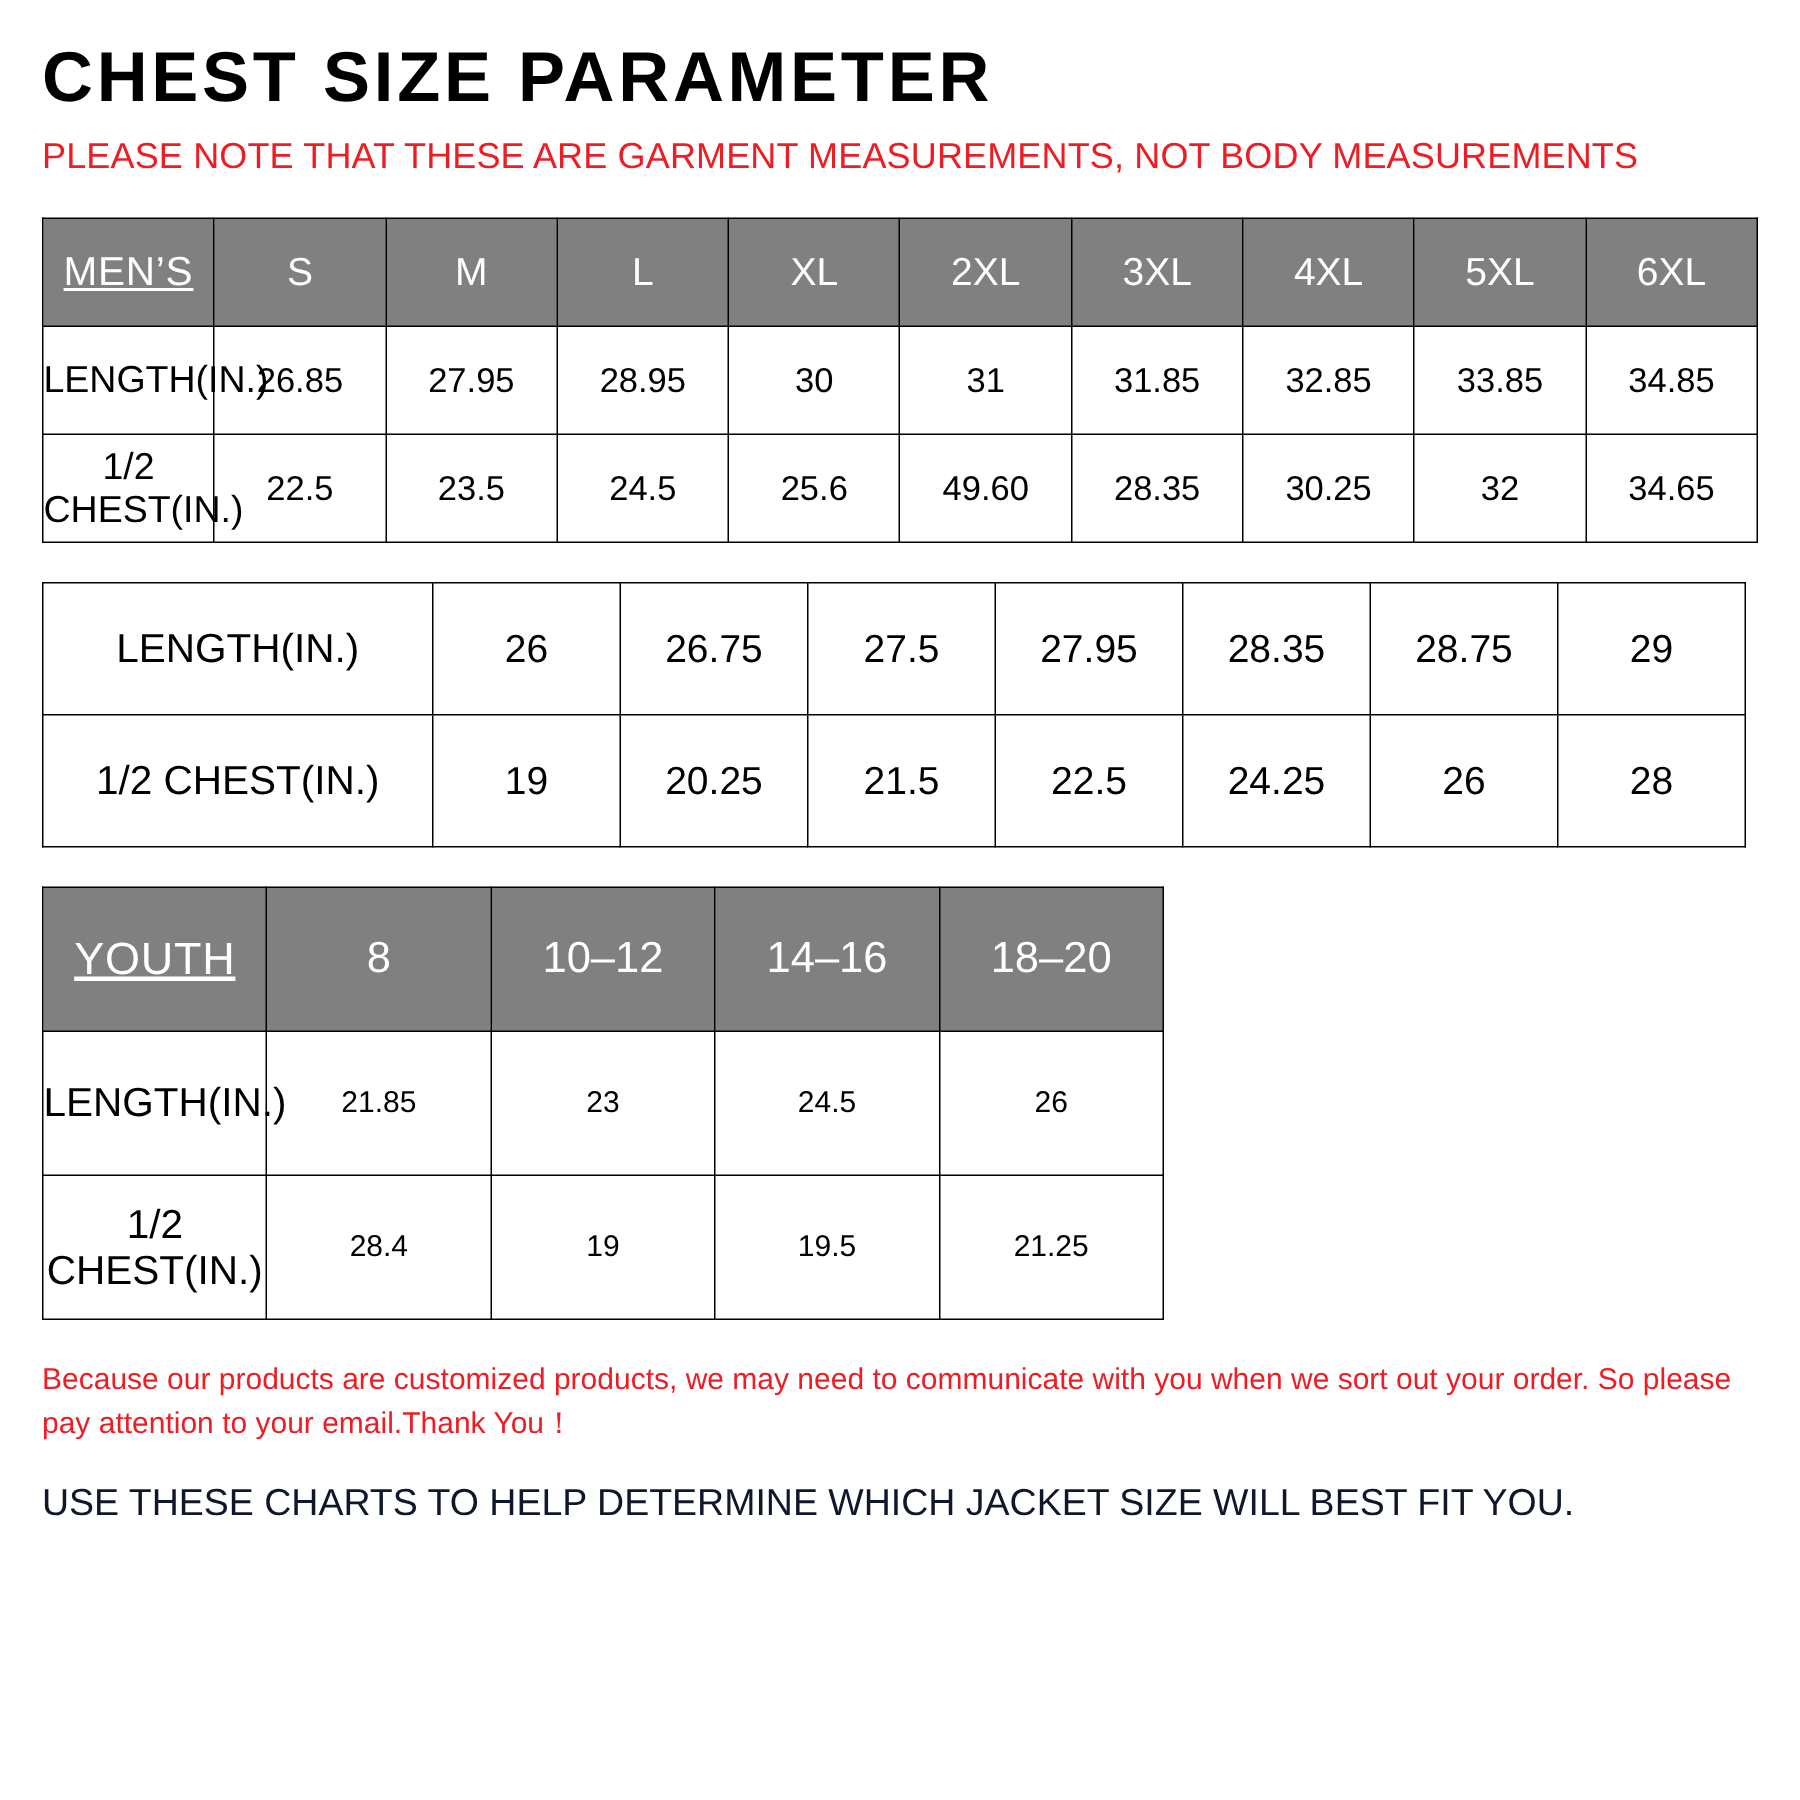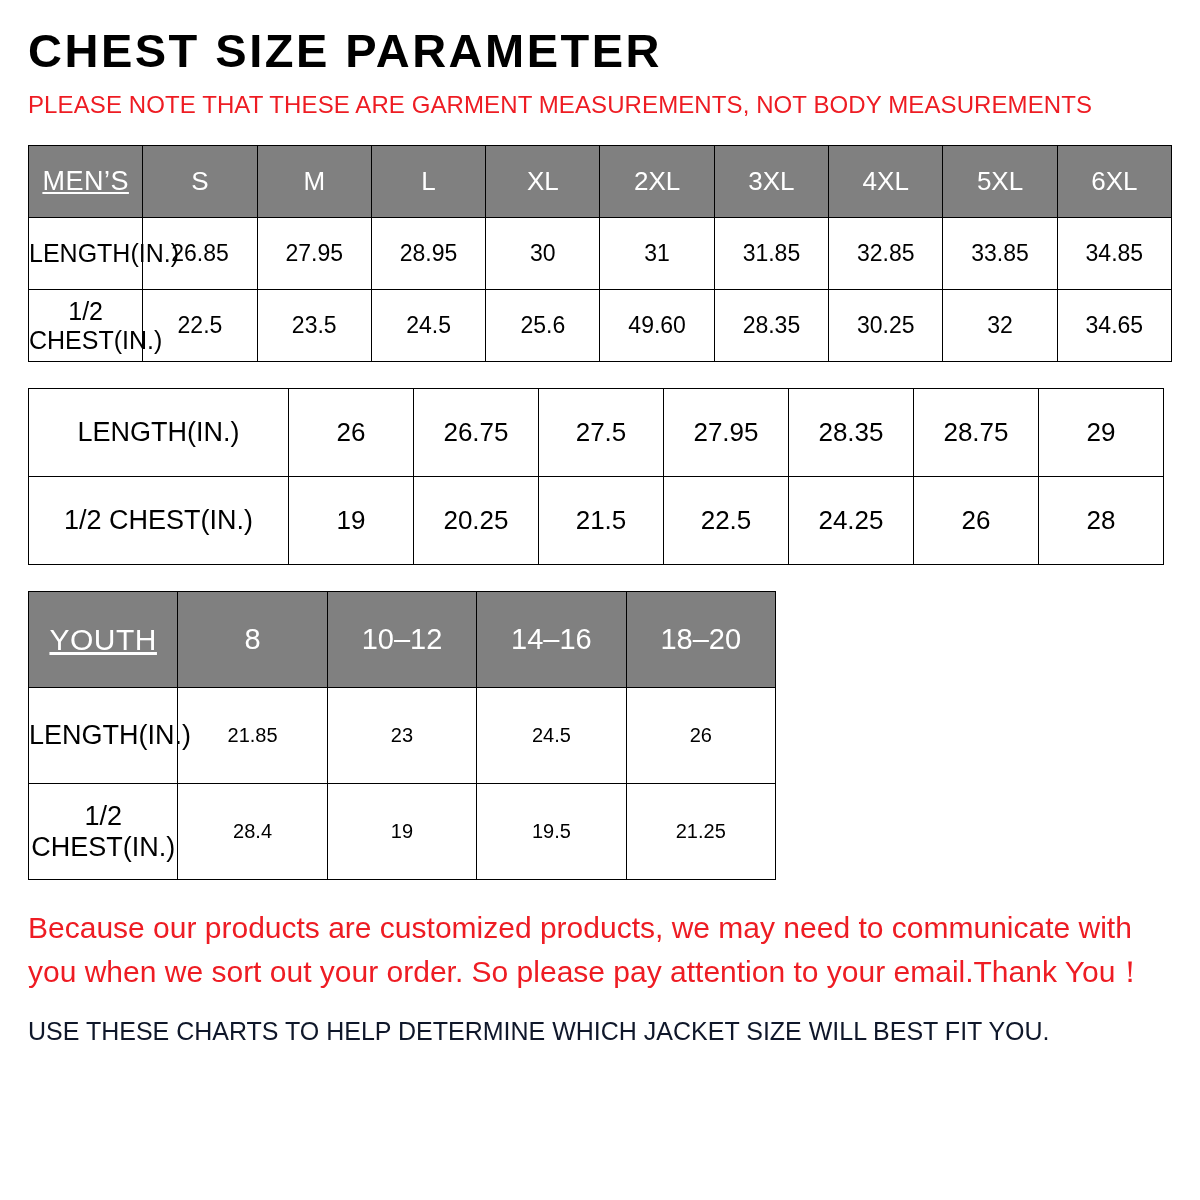--- a/index.html
+++ b/index.html
@@ -87,21 +87,21 @@
   #youth-table tr { height: 96px; }
   #youth-table td.rowlabel { width: 259px; }
   #youth-table td.val { width: 122px; }
   #youth-table .hdr td.label { font-size: 30px; }
   #youth-table .hdr td.sz { font-size: 29px; }
   #youth-table td.val { font-size: 20px; }
   #youth-table td.rowlabel { font-size: 27px; }
 
   .footer-note {
     color: #ee1c23;
-    font-size: 30px;
+    font-size: 20px;
     line-height: 1.45;
     margin: 16px 0 22px 0;
   }
   .footer-note2 {
     color: #0f172a;
     font-size: 25px;
     line-height: 1.35;
     margin: 0;
   }
 </style>

